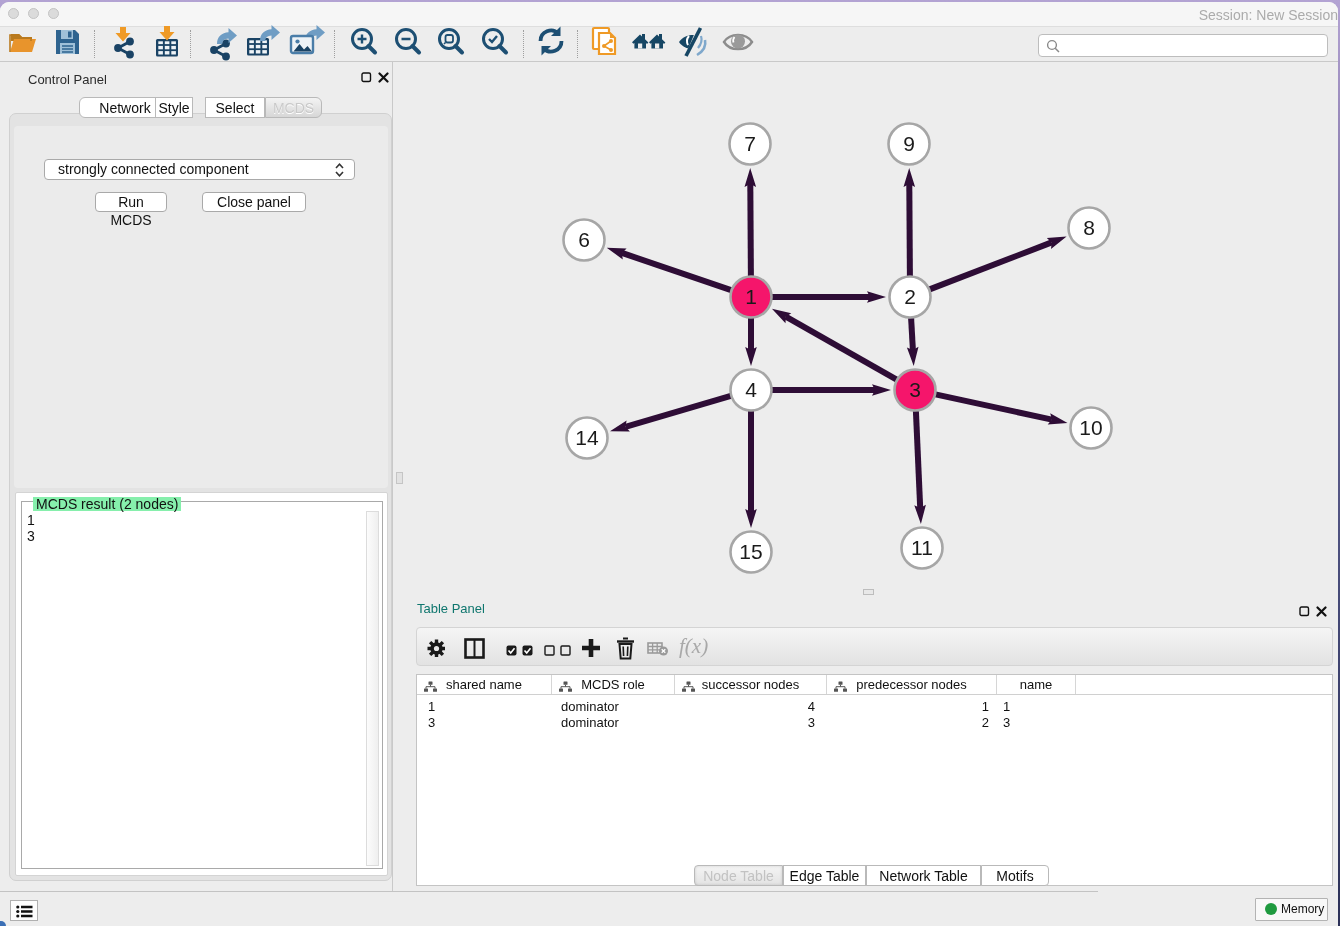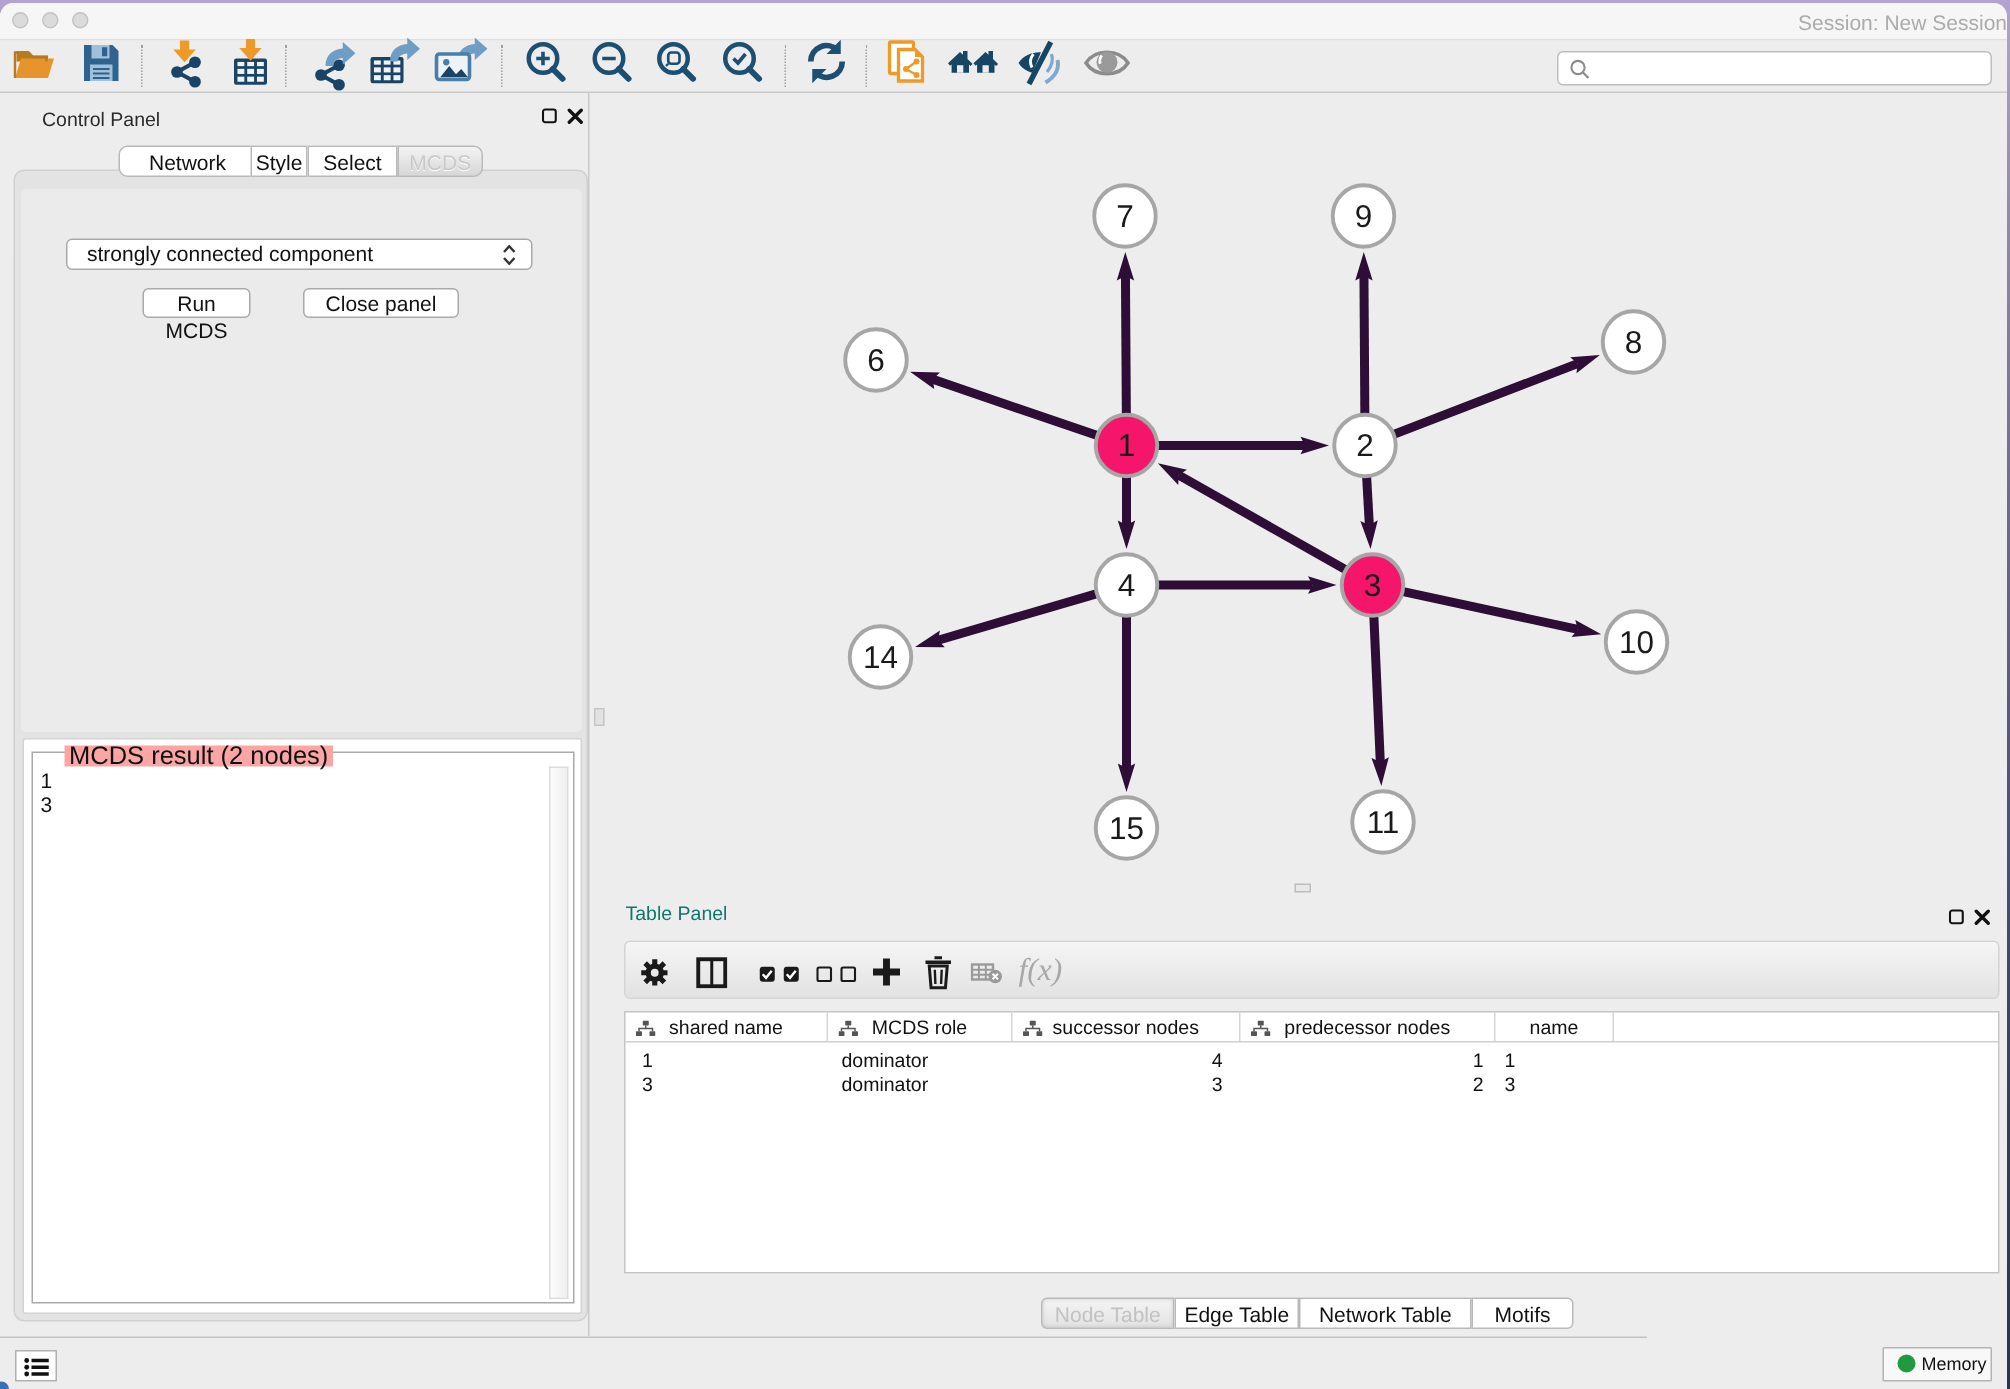--- a/index.html
+++ b/index.html
@@ -22,35 +22,35 @@
 #tab-mcds{background:linear-gradient(180deg,#f3f3f3,#d7d7d7);color:#c9c9c9;text-shadow:0 1px 0 #fff;border-radius:0 6px 6px 0}
 
 #cp-outer{position:absolute;left:9px;top:51px;width:383px;height:768px;background:#e3e3e3;border:1px solid #d0d0d0;border-radius:7px}
 #cp-inner{position:absolute;left:14px;top:64px;width:374px;height:362px;background:#ebebeb;border-radius:4px}
 #optlabel{position:absolute;left:0;top:76px;width:401px;text-align:center;font-size:14px;color:#1a1a1a}
 #selbox{position:absolute;left:44px;top:97px;width:311px;height:21px;background:#fff;border:1px solid #a9a9a9;border-radius:4px;font-size:14px;color:#111;line-height:19px;padding-left:13px}
 .btn{position:absolute;top:130px;height:20px;background:#fff;border:1px solid #a9a9a9;border-radius:4px;font-size:14px;color:#111;text-align:center;line-height:18px}
 
 #rescard{position:absolute;left:15px;top:430px;width:373px;height:384px;background:#fff;border:1px solid #d4d4d4;border-radius:2px}
 #resfield{position:absolute;left:5px;top:8px;width:362px;height:368px;border:1px solid #a9a9a9}
-#resleg{position:absolute;left:21px;top:-5px;background:#fca5a5;padding:0 3px;font-size:17px;line-height:14px;color:#111;z-index:3}
+#resleg{position:absolute;left:11px;top:-5px;background:#86efac;padding:0 3px;font-size:14px;line-height:14px;color:#111;z-index:3}
 #restext{position:absolute;left:2px;top:2px;right:2px;bottom:2px;background:#fff;font-size:14px;color:#111;line-height:16px;padding:8px 0 0 3px}
 #resscroll{position:absolute;right:3px;top:9px;width:13px;height:355px;background:linear-gradient(90deg,#fcfcfc,#efefef);border:1px solid #dcdcdc}
 
 #netwin{position:absolute;left:404px;top:62px;width:930px;height:531px;border:1px solid #9b9b9b;background:#fff;border-radius:2px 2px 0 0}
 #nettitle{position:absolute;left:0;top:0;width:100%;height:22px;background:linear-gradient(180deg,#f4f4f4,#dbdbdb);border-bottom:1px solid #9b9b9b;border-radius:2px 2px 0 0}
 #nettitle b{display:block;text-align:center;font-size:13px;color:#1a1a1a;line-height:22px;font-weight:bold}
 .light{position:absolute;top:6px;width:13px;height:13px;border-radius:50%}
 .light svg{position:absolute;left:0;top:0}
 #bluecorner{position:absolute;left:0;top:0;width:0;height:0;border-top:5px solid #2b5fb0;border-right:5px solid transparent}
 
 #tpanel{position:absolute;left:404px;top:594px;width:934px;height:295px;background:#ededed}
 #tpanel h2{font-size:13px;font-weight:normal;color:#0f766e;position:absolute;left:13px;top:5px}
 #ttool{position:absolute;left:12px;top:31px;width:917px;height:39px;background:linear-gradient(180deg,#f5f5f5,#e2e2e2);border:1px solid #d4d4d4;border-radius:4px}
-#ttable{position:absolute;left:12px;top:78px;width:917px;height:175px;background:#fff;border:1px solid #c4c4c4}
+#ttable{position:absolute;left:12px;top:78px;width:917px;height:212px;background:#fff;border:1px solid #c4c4c4}
 .thead{position:absolute;top:0;height:19px;border-right:1px solid #d6d6d6;font-size:13px;color:#111;text-align:center;line-height:19px}
 .hicon{position:absolute;top:4px}
 .cell{position:absolute;font-size:13px;color:#111}
 #theadrow{position:absolute;left:0;top:0;width:100%;height:20px;border-bottom:1px solid #d0d0d0}
 
 .btab{position:absolute;top:269px;height:21px;background:#fff;border:1px solid #b9b9b9;font-size:14px;color:#111;text-align:center;line-height:20px}
 #btab-node{background:linear-gradient(180deg,#f4f4f4,#e3e3e3);color:#c2c2c2;border-radius:4px 0 0 4px;box-shadow:inset 0 0 3px rgba(0,0,0,.15)}
 #btab-motif{border-radius:0 4px 4px 0}
 
 #status{position:absolute;left:0;top:889px;width:1098px;height:35px;background:#ededed;border-top:1px solid #c3c3c3}
@@ -218,21 +218,21 @@
   <div id="cpanel">
     <h2>Control Panel</h2>
     <svg class="wbtn" style="left:361px" width="11" height="11">
         <rect x="1" y="1" width="8.5" height="8.5" fill="none" stroke="#111" stroke-width="1.4" rx="1.5"></rect>
       </svg>
     <svg class="wbtn" style="left:378px" width="11" height="11">
         <path d="M1.5 1.5 L9.5 9.5 M9.5 1.5 L1.5 9.5" stroke="#111" stroke-width="2.2" stroke-linecap="round"></path>
       </svg>
     <div id="cp-outer"></div>
     <div class="tab" style="left:79px;width:92px;border-radius:6px 0 0 6px">Network</div>
-    <div class="tab" style="left:167px;width:38px">Style</div>
+    <div class="tab" style="left:155px;width:38px">Style</div>
     <div class="tab" style="left:205px;width:60px">Select</div>
     <div class="tab" id="tab-mcds" style="left:265px;width:57px">MCDS</div>
     <div id="cp-inner"></div>
     <div id="selbox">strongly connected component
       <svg style="position:absolute;right:9px;top:3px" width="11" height="14">
           <path d="M2 5 L5.5 1.2 L9 5" fill="none" stroke="#333" stroke-width="1.6"></path>
           <path d="M2 9 L5.5 12.8 L9 9" fill="none" stroke="#333" stroke-width="1.6"></path>
         </svg>
     </div>
     <div class="btn" style="left:95px;width:72px">Run MCDS</div>

